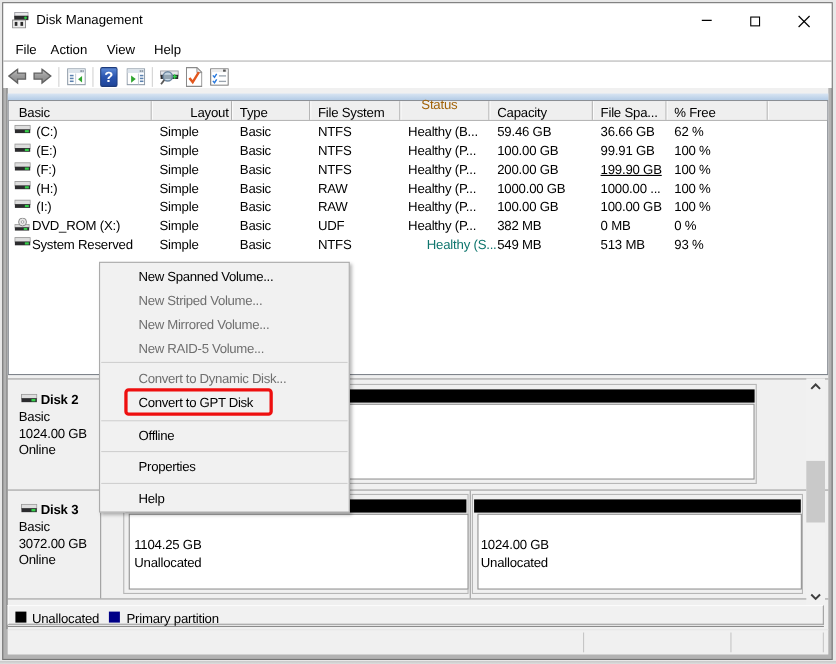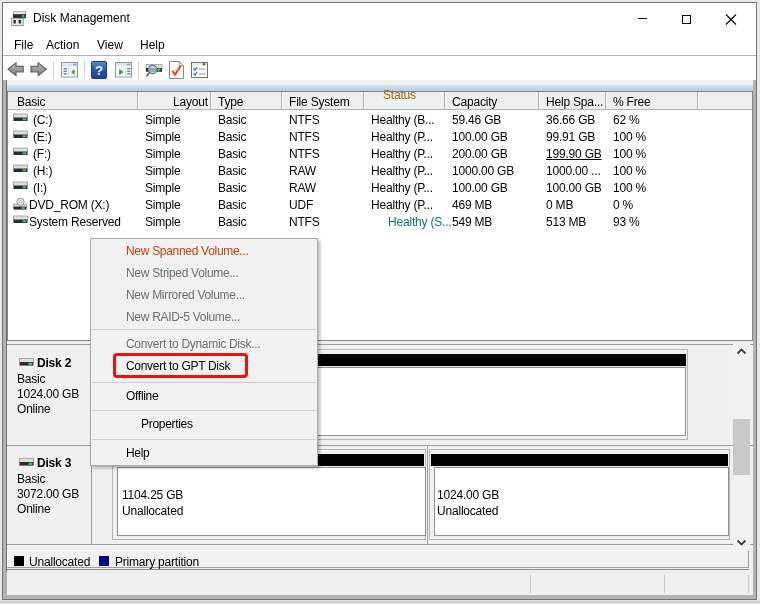--- a/index.html
+++ b/index.html
@@ -129,21 +129,21 @@
 <div style="position:absolute;left:606px;top:92px;width:1px;height:17px;background:#fbfbfb"></div>
 <div style="position:absolute;left:697px;top:92px;width:1px;height:17px;background:#b0b0b0"></div>
 <div style="position:absolute;left:698px;top:92px;width:1px;height:17px;background:#fbfbfb"></div>
 <div style="position:absolute;left:8px;top:109px;width:744px;height:1px;background:#b6b6b6"></div>
 <div style="position:absolute;left:17px;top:95px;height:16px;line-height:16px;white-space:nowrap;font:12px 'Liberation Sans',sans-serif;color:#000;letter-spacing:-0.2px;">Basic</div>
 <div style="position:absolute;left:145px;top:95px;height:16px;line-height:16px;white-space:nowrap;font:12px 'Liberation Sans',sans-serif;color:#000;letter-spacing:-0.2px;margin-left:28px;">Layout</div>
 <div style="position:absolute;left:218px;top:95px;height:16px;line-height:16px;white-space:nowrap;font:12px 'Liberation Sans',sans-serif;color:#000;letter-spacing:-0.2px;">Type</div>
 <div style="position:absolute;left:289px;top:95px;height:16px;line-height:16px;white-space:nowrap;font:12px 'Liberation Sans',sans-serif;color:#000;letter-spacing:-0.2px;">File System</div>
 <div style="position:absolute;left:371px;top:88px;height:16px;line-height:16px;white-space:nowrap;font:12px 'Liberation Sans',sans-serif;color:#a16207;letter-spacing:-0.2px;margin-left:12px;">Status</div>
 <div style="position:absolute;left:452px;top:95px;height:16px;line-height:16px;white-space:nowrap;font:12px 'Liberation Sans',sans-serif;color:#000;letter-spacing:-0.2px;">Capacity</div>
-<div style="position:absolute;left:546px;top:95px;height:16px;line-height:16px;white-space:nowrap;font:12px 'Liberation Sans',sans-serif;color:#000;letter-spacing:-0.2px;">Help Spa...</div>
+<div style="position:absolute;left:546px;top:95px;height:16px;line-height:16px;white-space:nowrap;font:12px 'Liberation Sans',sans-serif;color:#000;letter-spacing:-0.2px;">File Spa...</div>
 <div style="position:absolute;left:613px;top:95px;height:16px;line-height:16px;white-space:nowrap;font:12px 'Liberation Sans',sans-serif;color:#000;letter-spacing:-0.2px;">% Free</div>
 <svg style="position:absolute;left:13px;top:113px" width="15" height="12" viewBox="0 0 15 12">
     <rect x="0.5" y="1" width="14" height="4" fill="#dedede" stroke="#9a9a9a" stroke-width="0.8"></rect>
 <rect x="0.5" y="4.6" width="14" height="3.4" fill="#2c2c2e"></rect>
 <rect x="9.6" y="5.3" width="3.6" height="2" fill="#35d04a"></rect>
   </svg>
 <div style="position:absolute;left:33px;top:113px;height:16px;line-height:16px;white-space:nowrap;font:12px 'Liberation Sans',sans-serif;color:#000;letter-spacing:-0.2px;">(C:)</div>
 <div style="position:absolute;left:145px;top:113px;height:16px;line-height:16px;white-space:nowrap;font:12px 'Liberation Sans',sans-serif;color:#000;letter-spacing:-0.2px;">Simple</div>
 <div style="position:absolute;left:218px;top:113px;height:16px;line-height:16px;white-space:nowrap;font:12px 'Liberation Sans',sans-serif;color:#000;letter-spacing:-0.2px;">Basic</div>
 <div style="position:absolute;left:289px;top:113px;height:16px;line-height:16px;white-space:nowrap;font:12px 'Liberation Sans',sans-serif;color:#000;letter-spacing:-0.2px;">NTFS</div>
@@ -208,21 +208,21 @@
 <rect x="0.5" y="8.6" width="13" height="3" fill="#2c2c2e"></rect>
     <rect x="8.6" y="9.2" width="3.2" height="1.8" fill="#35d04a"></rect>
 <circle cx="7.5" cy="3.8" r="3.6" fill="#e8e8e8" stroke="#8a8a8a" stroke-width="0.9"></circle>
 <circle cx="7.5" cy="3.8" r="1.2" fill="#fff" stroke="#9a9a9a" stroke-width="0.8"></circle>
   </svg>
 <div style="position:absolute;left:29px;top:198px;height:16px;line-height:16px;white-space:nowrap;font:12px 'Liberation Sans',sans-serif;color:#000;letter-spacing:-0.2px;">DVD_ROM (X:)</div>
 <div style="position:absolute;left:145px;top:198px;height:16px;line-height:16px;white-space:nowrap;font:12px 'Liberation Sans',sans-serif;color:#000;letter-spacing:-0.2px;">Simple</div>
 <div style="position:absolute;left:218px;top:198px;height:16px;line-height:16px;white-space:nowrap;font:12px 'Liberation Sans',sans-serif;color:#000;letter-spacing:-0.2px;">Basic</div>
 <div style="position:absolute;left:289px;top:198px;height:16px;line-height:16px;white-space:nowrap;font:12px 'Liberation Sans',sans-serif;color:#000;letter-spacing:-0.2px;">UDF</div>
 <div style="position:absolute;left:371px;top:198px;height:16px;line-height:16px;white-space:nowrap;font:12px 'Liberation Sans',sans-serif;color:#000;letter-spacing:-0.2px;">Healthy (P...</div>
-<div style="position:absolute;left:452px;top:198px;height:16px;line-height:16px;white-space:nowrap;font:12px 'Liberation Sans',sans-serif;color:#000;letter-spacing:-0.2px;">469 MB</div>
+<div style="position:absolute;left:452px;top:198px;height:16px;line-height:16px;white-space:nowrap;font:12px 'Liberation Sans',sans-serif;color:#000;letter-spacing:-0.2px;">382 MB</div>
 <div style="position:absolute;left:546px;top:198px;height:16px;line-height:16px;white-space:nowrap;font:12px 'Liberation Sans',sans-serif;color:#000;letter-spacing:-0.2px;">0 MB</div>
 <div style="position:absolute;left:613px;top:198px;height:16px;line-height:16px;white-space:nowrap;font:12px 'Liberation Sans',sans-serif;color:#000;letter-spacing:-0.2px;">0 %</div>
 <svg style="position:absolute;left:13px;top:215px" width="15" height="12" viewBox="0 0 15 12">
     <rect x="0.5" y="1" width="14" height="4" fill="#dedede" stroke="#9a9a9a" stroke-width="0.8"></rect>
 <rect x="0.5" y="4.6" width="14" height="3.4" fill="#2c2c2e"></rect>
 <rect x="9.6" y="5.3" width="3.6" height="2" fill="#35d04a"></rect>
   </svg>
 <div style="position:absolute;left:29px;top:215px;height:16px;line-height:16px;white-space:nowrap;font:12px 'Liberation Sans',sans-serif;color:#000;letter-spacing:-0.2px;">System Reserved</div>
 <div style="position:absolute;left:145px;top:215px;height:16px;line-height:16px;white-space:nowrap;font:12px 'Liberation Sans',sans-serif;color:#000;letter-spacing:-0.2px;">Simple</div>
 <div style="position:absolute;left:218px;top:215px;height:16px;line-height:16px;white-space:nowrap;font:12px 'Liberation Sans',sans-serif;color:#000;letter-spacing:-0.2px;">Basic</div>
@@ -280,26 +280,26 @@
 <div style="position:absolute;left:7px;top:569px;width:742px;height:1px;background:#8b8b8b"></div>
 <div style="position:absolute;left:14px;top:556px;width:10px;height:10px;background:#000"></div>
 <div style="position:absolute;left:29px;top:555px;height:16px;line-height:16px;white-space:nowrap;font:12px 'Liberation Sans',sans-serif;color:#000;letter-spacing:-0.2px;">Unallocated</div>
 <div style="position:absolute;left:99px;top:556px;width:10px;height:10px;background:#000087"></div>
 <div style="position:absolute;left:115px;top:555px;height:16px;line-height:16px;white-space:nowrap;font:12px 'Liberation Sans',sans-serif;color:#000;letter-spacing:-0.2px;">Primary partition</div>
 <div style="position:absolute;left:530px;top:575px;width:1px;height:18px;background:#c6c6c6"></div>
 <div style="position:absolute;left:664px;top:575px;width:1px;height:18px;background:#c6c6c6"></div>
 <div style="position:absolute;left:748px;top:575px;width:1px;height:18px;background:#c6c6c6"></div>
 <div style="position:absolute;left:7px;top:572px;width:746px;height:1px;background:#e6e6e6"></div>
 <div style="position:absolute;left:90px;top:238px;width:228px;height:228px;background:#f1f1f1;border:1px solid #ababab;box-shadow:2px 2px 3px rgba(0,0,0,0.28)"></div>
-<div style="position:absolute;left:126px;top:244px;height:16px;line-height:16px;white-space:nowrap;font:12px 'Liberation Sans',sans-serif;color:#c2410c;letter-spacing:-0.3px;">New Spanned Volume...</div>
+<div style="position:absolute;left:126px;top:244px;height:16px;line-height:16px;white-space:nowrap;font:12px 'Liberation Sans',sans-serif;color:#000000;letter-spacing:-0.3px;">New Spanned Volume...</div>
 <div style="position:absolute;left:126px;top:266px;height:16px;line-height:16px;white-space:nowrap;font:12px 'Liberation Sans',sans-serif;color:#6f6f6f;letter-spacing:-0.3px;">New Striped Volume...</div>
 <div style="position:absolute;left:126px;top:288px;height:16px;line-height:16px;white-space:nowrap;font:12px 'Liberation Sans',sans-serif;color:#6f6f6f;letter-spacing:-0.3px;">New Mirrored Volume...</div>
 <div style="position:absolute;left:126px;top:310px;height:16px;line-height:16px;white-space:nowrap;font:12px 'Liberation Sans',sans-serif;color:#6f6f6f;letter-spacing:-0.3px;">New RAID-5 Volume...</div>
 <div style="position:absolute;left:126px;top:337px;height:16px;line-height:16px;white-space:nowrap;font:12px 'Liberation Sans',sans-serif;color:#6f6f6f;letter-spacing:-0.3px;">Convert to Dynamic Disk...</div>
 <div style="position:absolute;left:126px;top:359px;height:16px;line-height:16px;white-space:nowrap;font:12px 'Liberation Sans',sans-serif;color:#000;letter-spacing:-0.3px;">Convert to GPT Disk</div>
 <div style="position:absolute;left:126px;top:389px;height:16px;line-height:16px;white-space:nowrap;font:12px 'Liberation Sans',sans-serif;color:#000;letter-spacing:-0.3px;">Offline</div>
-<div style="position:absolute;left:126px;top:417px;height:16px;line-height:16px;white-space:nowrap;font:12px 'Liberation Sans',sans-serif;color:#000;letter-spacing:-0.3px;margin-left:15px;">Properties</div>
+<div style="position:absolute;left:126px;top:417px;height:16px;line-height:16px;white-space:nowrap;font:12px 'Liberation Sans',sans-serif;color:#000;letter-spacing:-0.3px;">Properties</div>
 <div style="position:absolute;left:126px;top:446px;height:16px;line-height:16px;white-space:nowrap;font:12px 'Liberation Sans',sans-serif;color:#000;letter-spacing:-0.3px;">Help</div>
 <div style="position:absolute;left:92px;top:329px;width:224px;height:1px;background:#d0d0d0"></div>
 <div style="position:absolute;left:92px;top:382px;width:224px;height:1px;background:#d0d0d0"></div>
 <div style="position:absolute;left:92px;top:410px;width:224px;height:1px;background:#d0d0d0"></div>
 <div style="position:absolute;left:92px;top:439px;width:224px;height:1px;background:#d0d0d0"></div>
 <div style="position:absolute;left:113px;top:353px;width:135px;height:25px;border:3px solid #ee0f0f;border-radius:4px"></div>
 
 </body></html>

